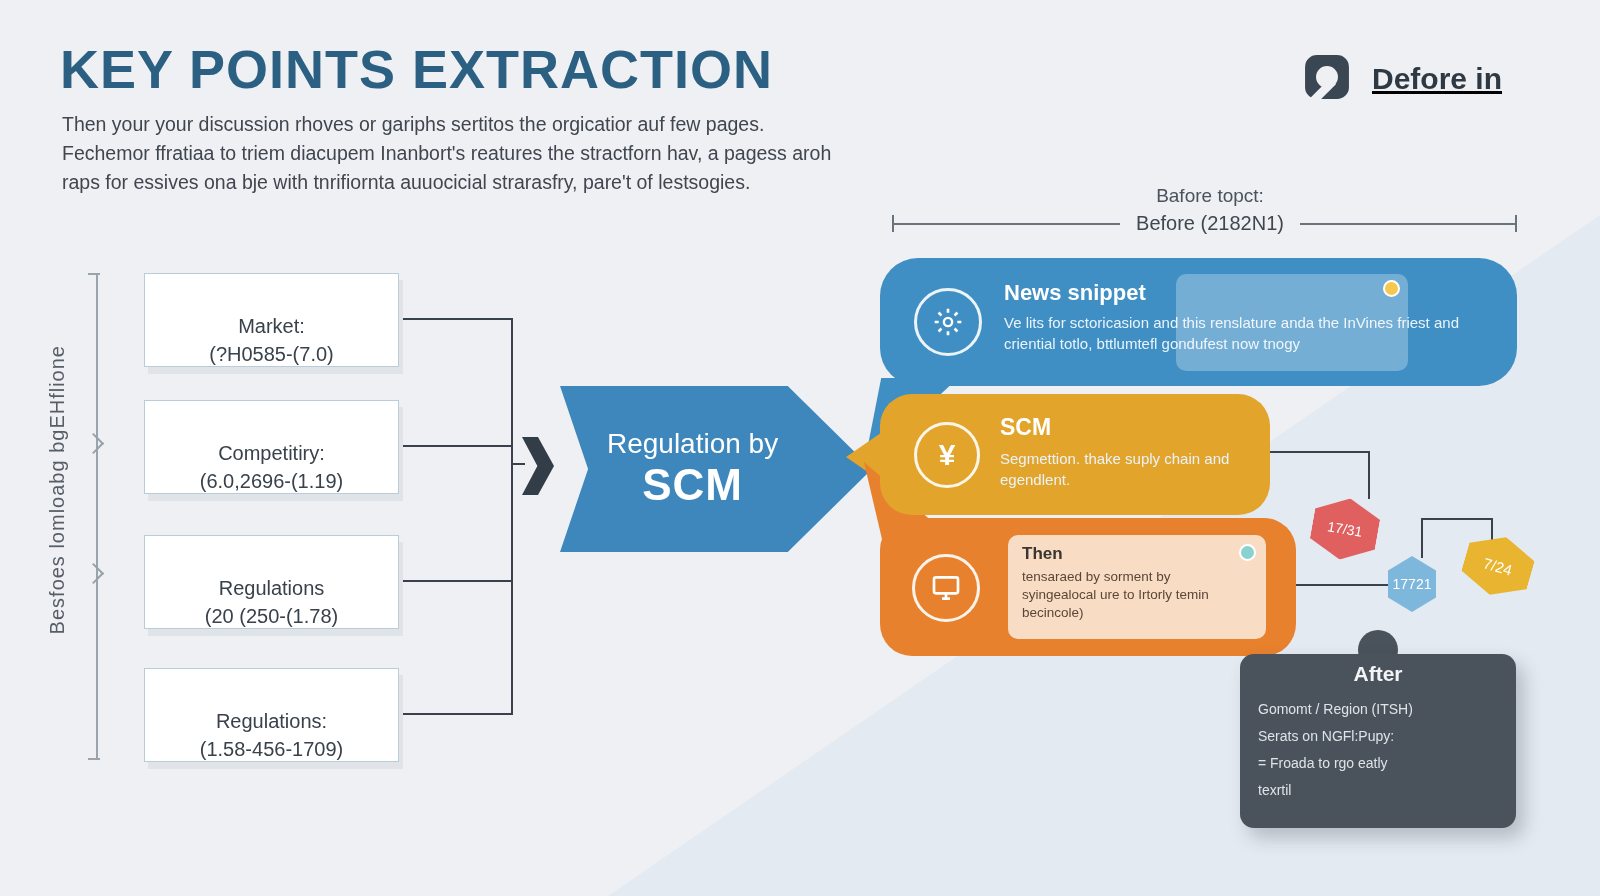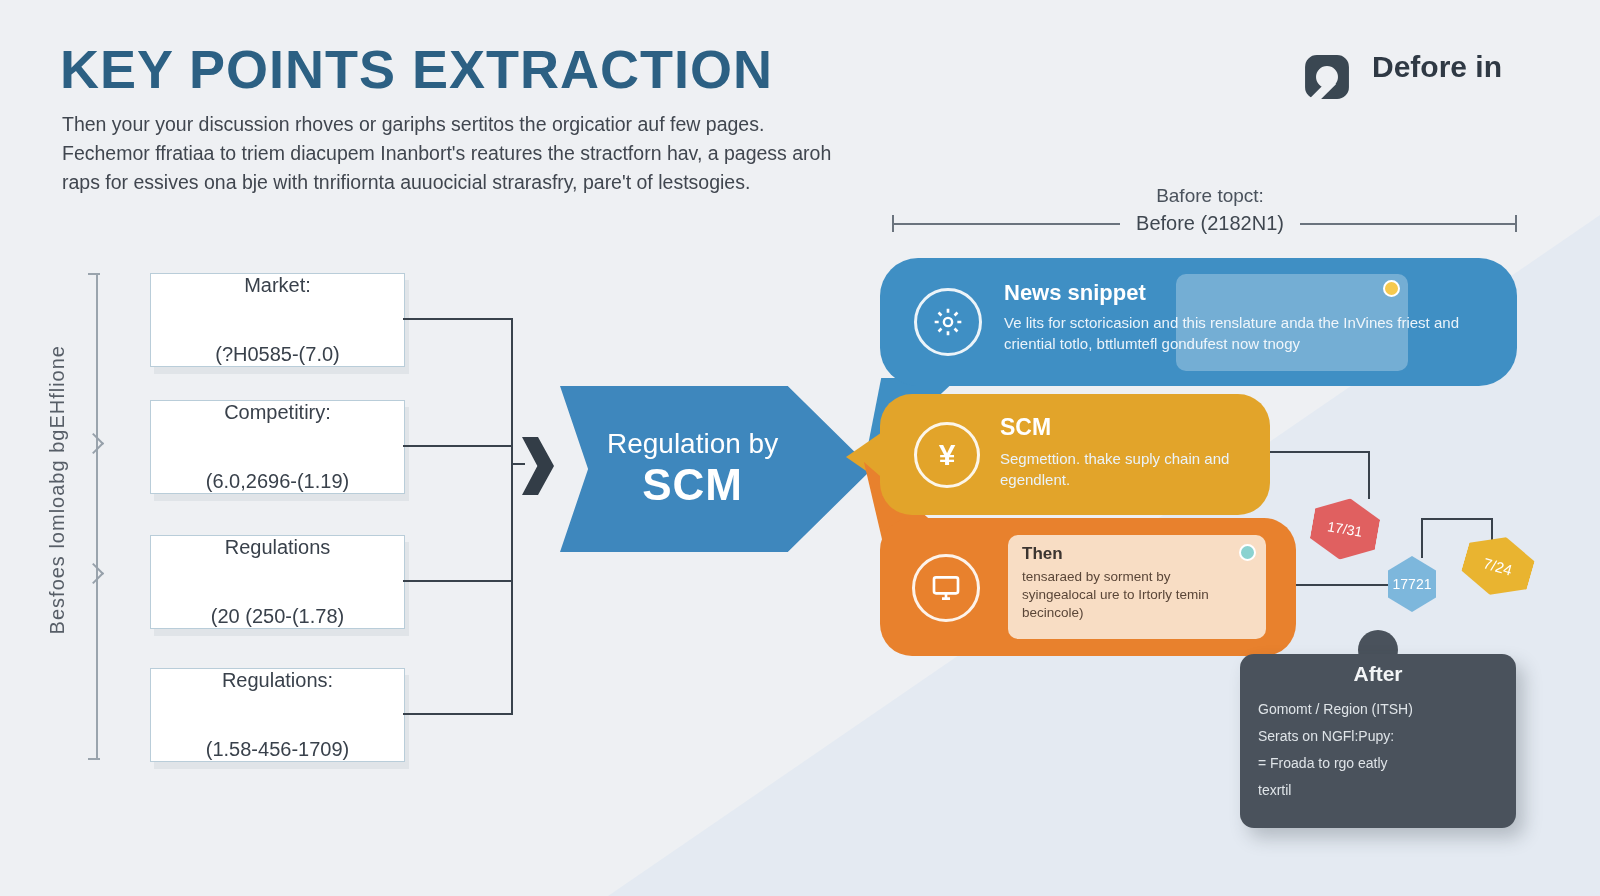--- a/index.html
+++ b/index.html
@@ -4,33 +4,33 @@
 <style>
   html,body{margin:0;padding:0;background:#dfe3e8;}
   .stage{position:relative;width:1600px;height:896px;background:#eef0f3;overflow:hidden;
          font-family:"Liberation Sans",sans-serif;}
   .bg-diagonal{position:absolute;left:0;top:0;width:1600px;height:896px;background:#e4eaf2;
 ating:0;clip-path:polygon(38% 100%,100% 24%,100% 100%);}
   
   .title{position:absolute;left:60px;top:38px;margin:0;font-size:54px;font-weight:700;
          color:#2c6083;letter-spacing:1px;}
   .intro{position:absolute;left:62px;top:110px;font-size:19.5px;line-height:29px;color:#40464f;}
-  .logo{position:absolute;left:1300px;top:50px;display:flex;gap:18px;}
+  .logo{position:absolute;left:1300px;top:50px;display:flex;align-items:center;gap:18px;text-decoration:underline;}
   .logo-text{font-size:30px;font-weight:700;color:#2f3944;}
   
   .axis-label{position:absolute;left:46px;top:345px;writing-mode:vertical-rl;transform:rotate(180deg);
          font-size:20px;color:#575e67;letter-spacing:1px;}
   .axis-line{position:absolute;left:96px;top:274px;width:2px;height:486px;background:#9aa4ad;}
   .axis-tick{position:absolute;left:88px;width:12px;height:2px;background:#9aa4ad;}
   .axis-chevron{position:absolute;left:86px;width:13px;height:13px;border-top:2px solid #97a1ab;
          border-right:2px solid #97a1ab;transform:rotate(45deg);}
   
-  .box{position:absolute;left:150px;width:253px;height:92px;background:#fff;border:1px solid #b9cdd9;
+  .box{position:absolute;left:144px;width:253px;height:92px;background:#fff;border:1px solid #b9cdd9;
        box-shadow:4px 7px 0 rgba(110,125,140,.10);display:flex;flex-direction:column;
-       align-items:center;justify-content:space-between;gap:5px;}
+       align-items:center;justify-content:flex-end;gap:5px;}
   .box .t,.box .v{font-size:20px;color:#39414b;}
   
   .line{position:absolute;background:#39424c;}
   
   .dark-chevron{position:absolute;left:522px;top:437px;width:32px;height:58px;background:#333d47;
        clip-path:polygon(0 0,50% 0,100% 50%,50% 100%,0 100%,48% 50%);}
   .big-arrow{position:absolute;left:560px;top:386px;width:312px;height:166px;background:#3e87bd;
        clip-path:polygon(0 0,73% 0,100% 50%,73% 100%,0 100%,9% 50%);}
   .big-arrow .inner{position:absolute;left:0;top:0;width:76%;height:100%;display:flex;
        flex-direction:column;align-items:center;justify-content:center;color:#fff;

